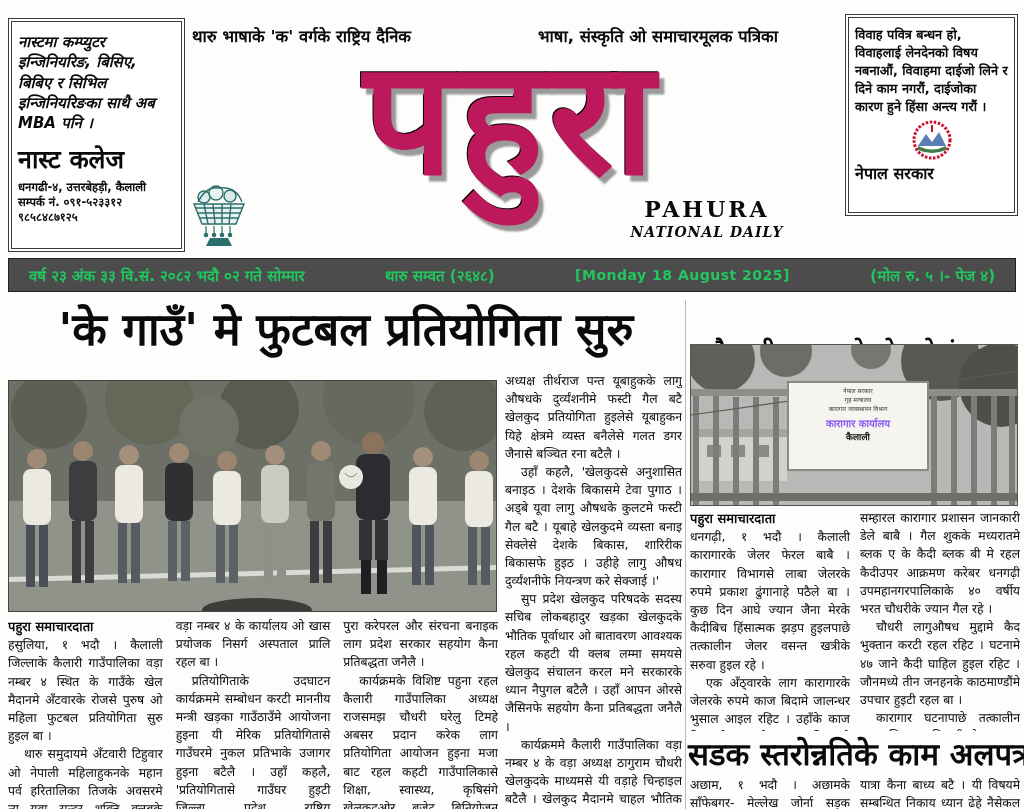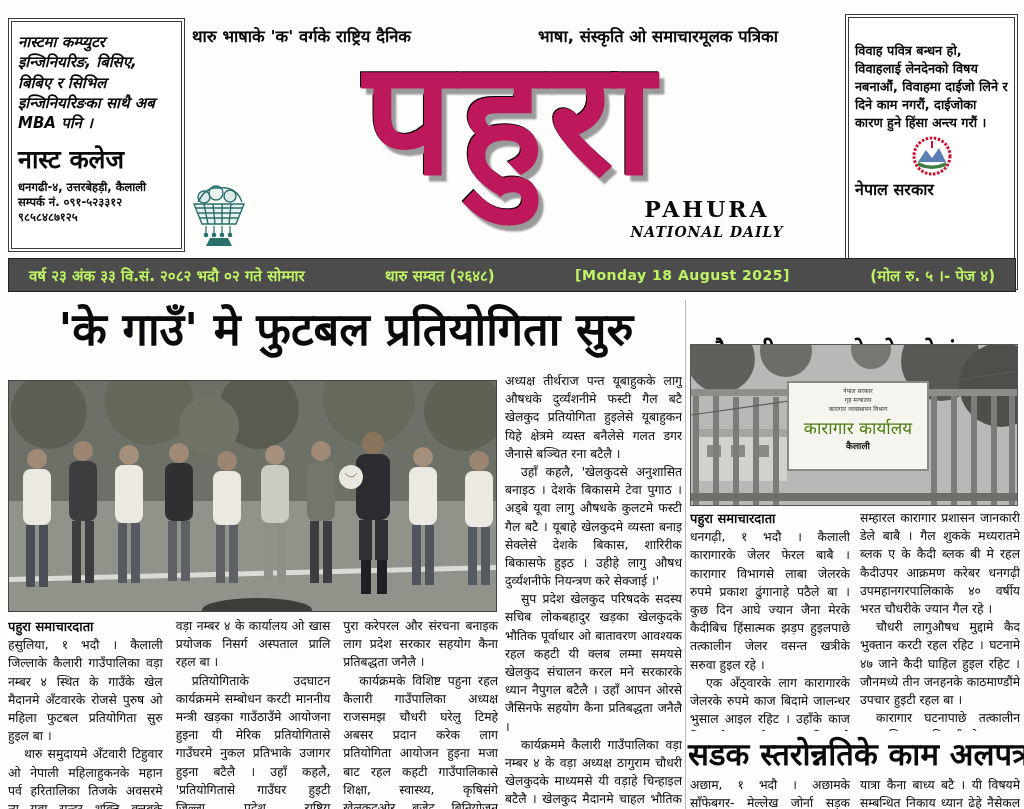--- a/index.html
+++ b/index.html
@@ -12,21 +12,21 @@
   
   .adbox {
     position:absolute; border:4px double #3a3a3a; background:#fff;
     text-align:left; padding:10px 6px;
   }
   #left-ad { left:8px; top:18px; width:177px; height:234px; }
   #left-ad .ad-lines { font-size:15px; line-height:1.35; font-weight:600; font-style:italic; }
   #left-ad .college { font-size:25px; font-weight:bold; margin-top:8px; }
   #left-ad .addr { font-size:11.5px; font-weight:bold; margin-top:4px; }
   #left-ad .contact, #left-ad .phone { font-size:11.5px; font-weight:bold; }
-  #right-ad { left:845px; top:14px; width:173px; height:276px; padding-top:24px;}
+  #right-ad { left:845px; top:14px; width:173px; height:202px; padding-top:8px;}
   #right-ad .ad-lines { font-size:12.8px; line-height:1.4; font-weight:bold; }
   #right-ad .org { font-size:16px; font-weight:bold; margin-top:2px; }
   #right-ad .board { font-size:21px; font-weight:bold; }
   
   .tagline { position:absolute; top:24px; font-size:16.5px; font-weight:bold; white-space:nowrap; }
   #tagline-left { left:192px; }
   #tagline-right { left:538px; }
   #masthead-title {
     position:absolute; left:192px; top:28px; width:640px; height:190px;
     font-size:158px; font-weight:bold; text-align:center; line-height:1.15;
@@ -34,21 +34,21 @@
     letter-spacing:6px; white-space:nowrap;
   }
   #pahura-en { position:absolute; left:612px; top:196px; width:190px; text-align:center; }
   #pahura-en .en1 { font-size:22px; font-weight:bold; letter-spacing:3px; font-family:"DejaVu Serif","Liberation Serif",serif; }
   #pahura-en .en2 { font-size:14px; font-style:italic; font-weight:bold; letter-spacing:1px; font-family:"DejaVu Serif","Liberation Serif",serif; margin-top:2px; }
   #basket-logo { position:absolute; left:186px; top:182px; width:66px; height:68px; }
   #govt-emblem { display:block; margin:4px auto 2px auto; width:40px; height:40px; }
   
   #date-bar {
     position:absolute; left:8px; top:258px; width:1008px; height:34px;
-    background:#4c4c4c; border:1px solid #222; color:#bef264;
+    background:#4c4c4c; border:1px solid #222; color:#22c55e;
     display:flex; align-items:center; font-size:15px; font-weight:bold;
     padding:0 20px; gap:30px; white-space:nowrap;
   }
   #date-bar .seg-en { font-size:14px; letter-spacing:.5px; }
   #date-bar .spread { flex:1; }
   
   #football-headline {
     position:absolute; left:8px; top:296px; width:676px; height:80px;
     font-size:45px; font-weight:bold; text-align:center; line-height:1.5; white-space:nowrap;
   }
@@ -67,21 +67,21 @@
   }
   #jail-photo {
     position:absolute; left:690px; top:344px; width:328px; height:162px;
     border:1px solid #555; overflow:hidden; background:#b5b5b5;
   }
   #jail-sign {
     position:absolute; left:96px; top:36px; width:142px; height:90px;
     background:#f5f4ee; border:2px solid #8a8a82; text-align:center; padding-top:3px;
   }
   #jail-sign .s-small { font-size:6px; line-height:1.5; color:#333; }
-  #jail-sign .s-big { font-size:17px; font-weight:normal; margin-top:3px; color:#4d7c0f; }
+  #jail-sign .s-big { font-size:10px; font-weight:bold; margin-top:3px; color:#8b5cf6; }
   #jail-sign .s-sub { font-size:9px; font-weight:bold; color:#111; }
   
   .col { font-size:12.3px; line-height:1.48; text-align:justify; }
   .col p { margin:0; text-indent:16px; }
   .col p.flush { text-indent:0; }
   .byline { font-weight:bold; font-size:13px; text-indent:0 !important; }
   #fb-col4 { position:absolute; left:505px; top:372px; width:177px; height:437px; overflow:hidden; }
   #fb-cols { position:absolute; left:8px; top:617px; width:490px; height:192px; display:flex; gap:13px; overflow:hidden; }
   #fb-cols .c { width:155px; }
   #jail-cols { position:absolute; left:690px; top:509px; width:330px; height:222px; display:flex; gap:10px; overflow:hidden; }

